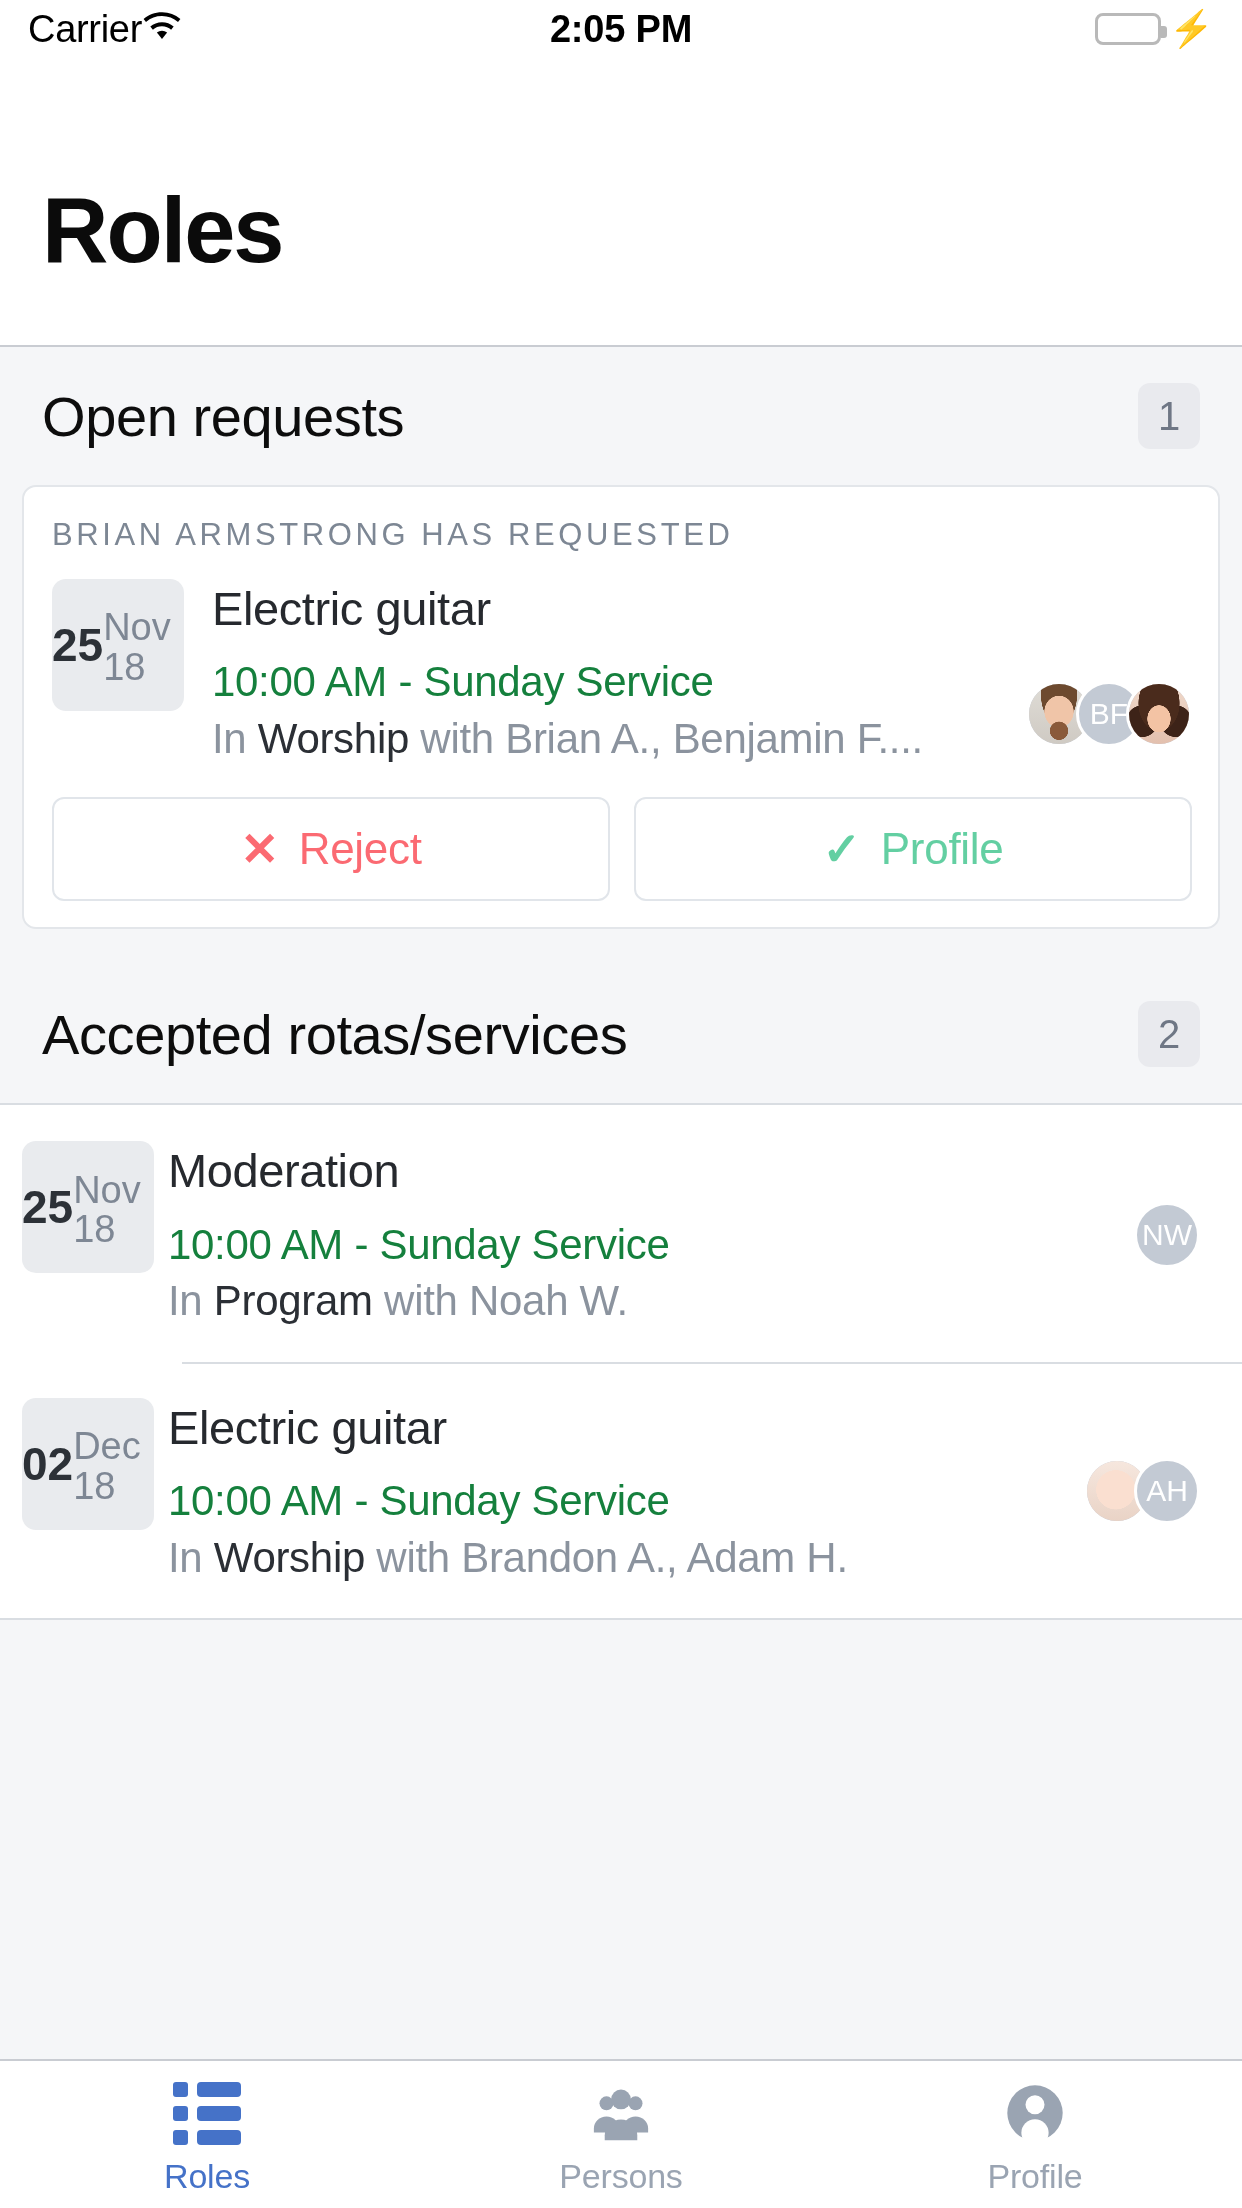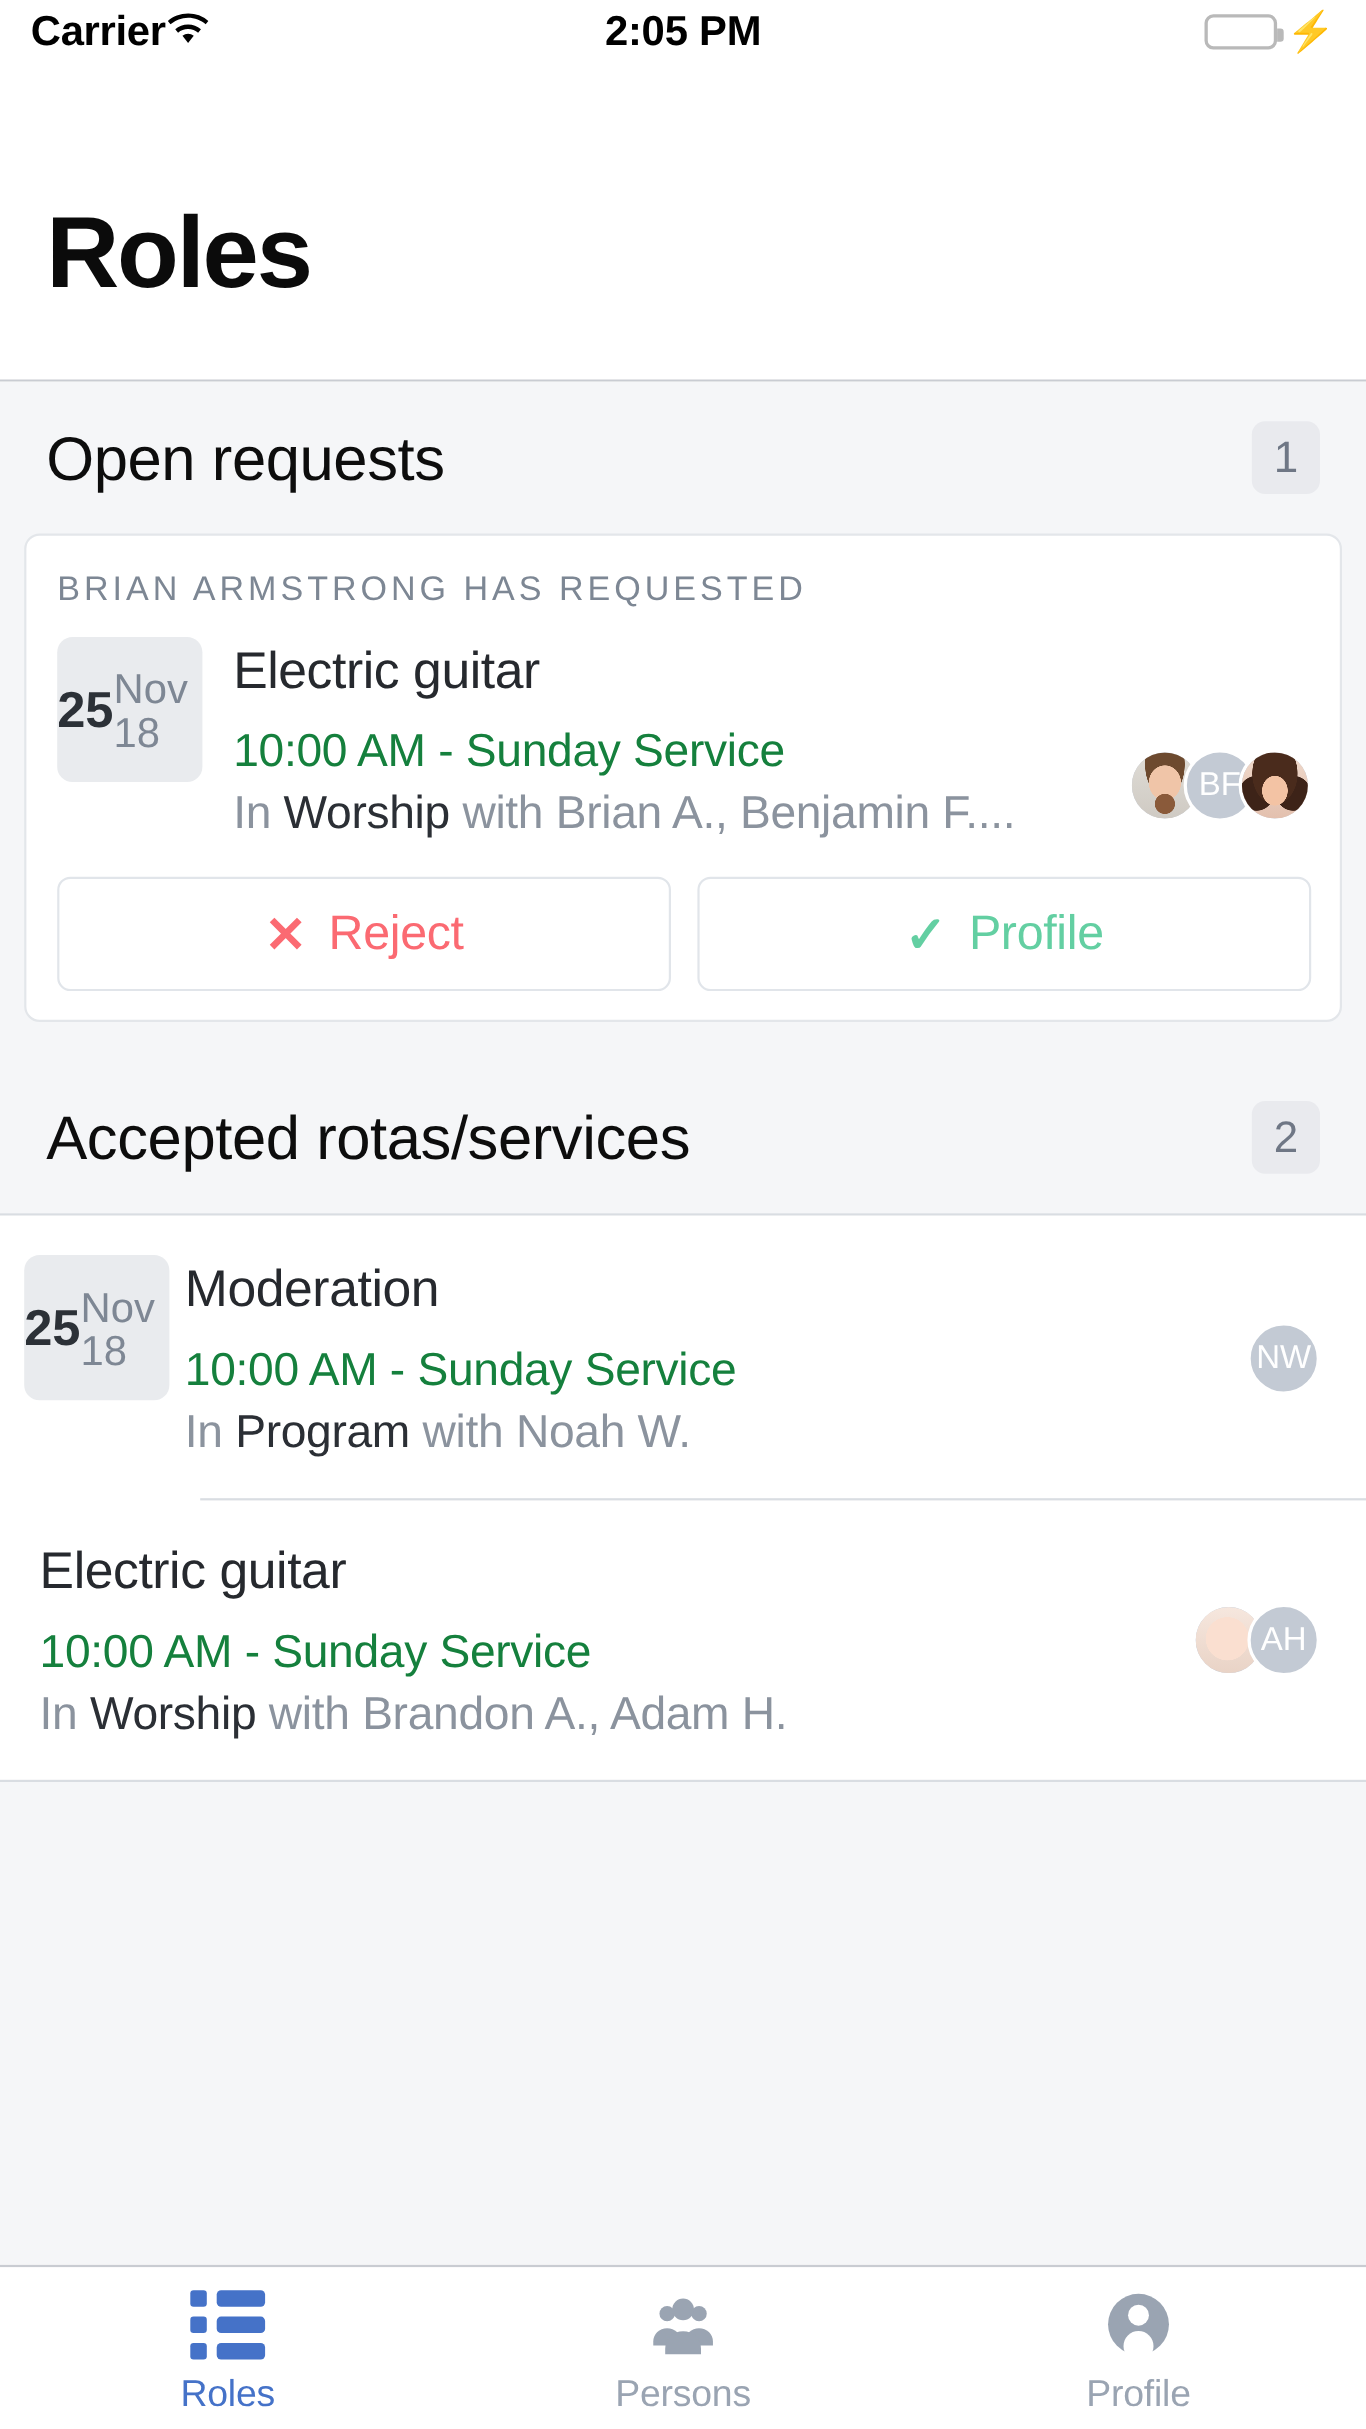--- a/index.html
+++ b/index.html
@@ -9,21 +9,21 @@
     font-family: "Liberation Sans", sans-serif;
     -webkit-font-smoothing: antialiased;
   }
   .phone { position: relative; width: 1242px; height: 2208px; overflow: hidden; background:#ffffff; }
 
   
   .statusbar {
     position: absolute; top: 0; left: 0; width: 1242px; height: 58px;
     display: flex; align-items: center; padding: 0 28px;
   }
-  .sb-left { display: flex; align-items: center; flex: 1; font-weight: bold; }
+  .sb-left { display: flex; align-items: center; flex: 1; }
   .sb-carrier { font-size: 38px; color: #000; letter-spacing: -0.3px; }
   .sb-center { flex: 0 0 auto; font-size: 38px; font-weight: bold; color: #000; letter-spacing: -0.2px;}
   .sb-right { flex: 1; display: flex; align-items: center; justify-content: flex-end; gap: 6px; }
   .batt {
     position: relative; width: 66px; height: 32px;
     border: 3px solid #b9b9b9; border-radius: 8px; padding: 3px;
   }
   .batt::after {
     content:""; position: absolute; right: -9px; top: 10px;
     width: 6px; height: 12px; background: #b9b9b9; border-radius: 0 3px 3px 0;
@@ -247,20 +247,24 @@
           <div class="item-title">Moderation</div>
           <div class="item-sub">10:00 AM - Sunday Service</div>
           <div class="item-meta"><span>In </span><b>Program</b><span> with Noah W.</span></div>
         </div>
         <div class="avatars">
           <span class="av initials">NW</span>
         </div>
       </div>
 
       <div class="list-row">
+        <div class="datebox">
+          <span class="d-day">02</span>
+          <span class="d-mon">Dec 18</span>
+        </div>
         <div class="item-body">
           <div class="item-title">Electric guitar</div>
           <div class="item-sub">10:00 AM - Sunday Service</div>
           <div class="item-meta"><span>In </span><b>Worship</b><span> with Brandon A., Adam H.</span></div>
         </div>
         <div class="avatars">
           <span class="av">
               <span class="ph ph-baby"></span>
             </span>
           <span class="av initials">AH</span>

